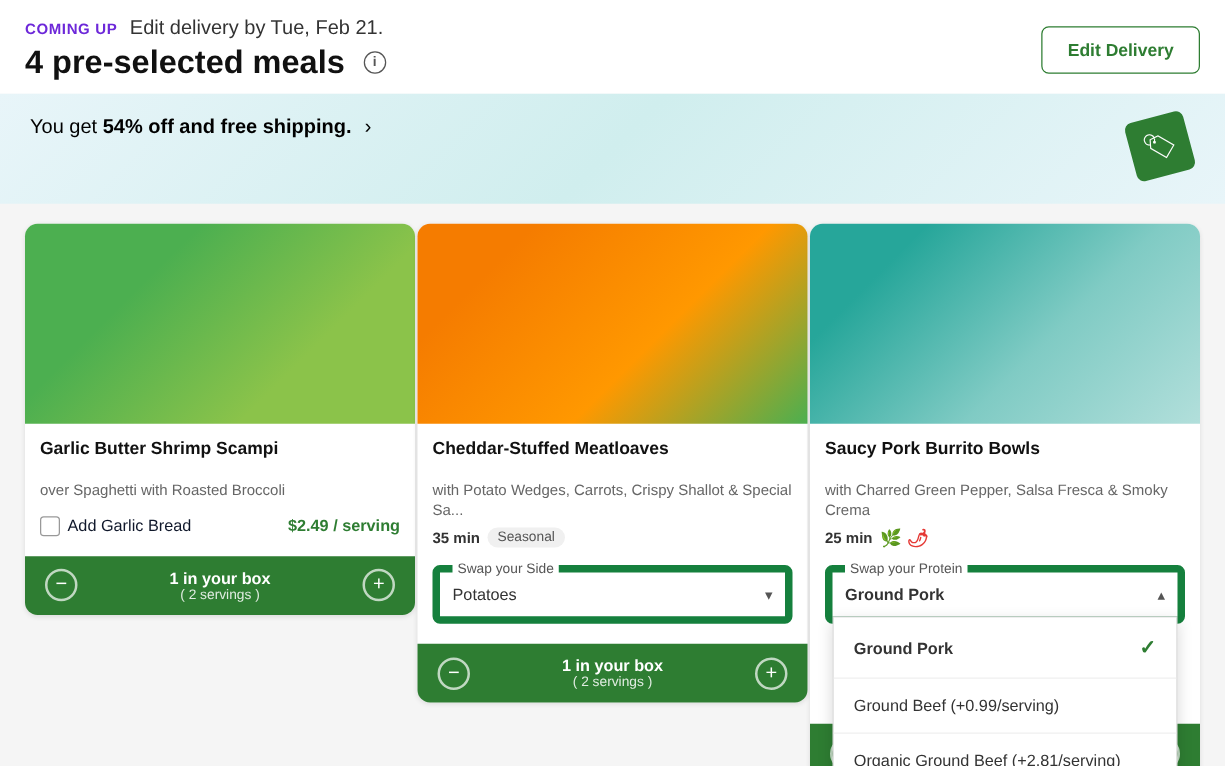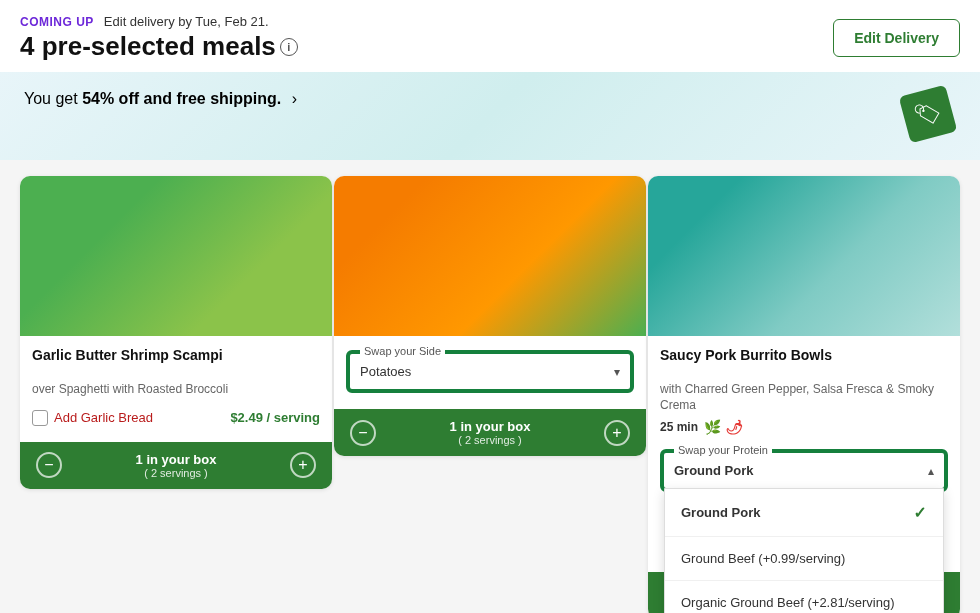--- a/index.html
+++ b/index.html
@@ -3,22 +3,22 @@
   <meta charset="utf-8">
   <style>
     * { box-sizing: border-box; margin: 0; padding: 0; }
     body { font-family: -apple-system, BlinkMacSystemFont, 'Segoe UI', sans-serif; background: #f5f5f5; width: 980px; min-height: 613px; overflow: hidden; }
 
     .top-bar {
       display: flex; align-items: center; justify-content: space-between;
       padding: 14px 20px 10px 20px; background: #fff;
     }
     .coming-up-label { color: #6d28d9; font-size: 12px; font-weight: 700; letter-spacing: 0.5px; text-transform: uppercase; }
-    .coming-up-text { font-size: 13px; color: #333; margin-left: 6px; }
-    .pre-selected-title { font-size: 26px; font-weight: 700; color: #111; display: flex; align-items: center; gap: 4px; margin-top: 2px; }
+    .coming-up-text { font-size: 16px; color: #333; margin-left: 6px; }
+    .pre-selected-title { font-size: 26px; font-weight: 700; color: #111; display: flex; align-items: center; gap: 15px; margin-top: 2px; }
     .info-icon {
       width: 18px; height: 18px; border-radius: 50%; border: 1.5px solid #555;
       display: inline-flex; align-items: center; justify-content: center;
       font-size: 11px; color: #555; font-weight: 600; cursor: pointer;
     }
     .edit-delivery-btn {
       border: 1.5px solid #2e7d32; background: #fff; color: #2e7d32;
       padding: 10px 20px; border-radius: 6px; font-size: 14px; font-weight: 600;
       cursor: pointer; white-space: nowrap;
     }
@@ -66,25 +66,25 @@
     .badge-red { color: #e53935; font-size: 14px; }
 
     .addon-row {
       display: flex; align-items: center; justify-content: space-between;
       padding: 8px 12px; margin-top: 4px;
     }
     .addon-checkbox {
       width: 16px; height: 16px; border: 1.5px solid #999; border-radius: 3px;
       display: inline-block; margin-right: 6px; flex-shrink: 0;
     }
-    .addon-label { font-size: 13px; color: #b91c1c; }
+    .addon-label { font-size: 13px; color: #0f172a; }
     .addon-price { font-size: 13px; color: #2e7d32; font-weight: 600; }
 
     .swap-section { padding: 6px 12px 8px 12px; }
-    .swap-group { position: relative; border: 4px solid #15803d; border-radius: 6px; padding-top: 0; }
+    .swap-group { position: relative; border: 6px solid #15803d; border-radius: 6px; padding-top: 0; }
     .swap-group-label {
       position: absolute; top: -9px; left: 10px;
       font-size: 11px; color: #555; background: #fff; padding: 0 4px;
     }
     .swap-group-select {
       width: 100%; padding: 10px 32px 10px 10px; border: none; border-radius: 6px;
       font-size: 13px; color: #333; appearance: none; background: transparent; cursor: pointer;
       outline: none;
     }
     .swap-group-chevron {
@@ -176,20 +176,28 @@
           <div class="add-box-sub">( 2 servings )</div>
         </div>
         <span class="circle-btn">+</span>
       </div>
     </div>
   </div>
 
   <div class="card-wrapper">
     <div class="meal-card">
       <div class="meal-img img-meatloaf"></div>
+      <div class="meal-body">
+        <div class="meal-title">Cheddar-Stuffed Meatloaves</div>
+        <div class="meal-subtitle">with Potato Wedges, Carrots, Crispy Shallot &amp; Special Sa...</div>
+        <div class="meal-time">
+          <span>35 min</span>
+          <span style="background:#f0f0f0;padding:2px 8px;border-radius:10px;font-size:11px;color:#555;font-weight:500;">Seasonal</span>
+        </div>
+      </div>
       <div class="swap-section">
         <div class="swap-group" style="margin-top:8px;">
           <span class="swap-group-label">Swap your Side</span>
           <div style="position:relative;">
             <select class="swap-group-select">
               <option>Potatoes</option>
             </select>
             <span class="swap-group-chevron">▾</span>
           </div>
         </div>

